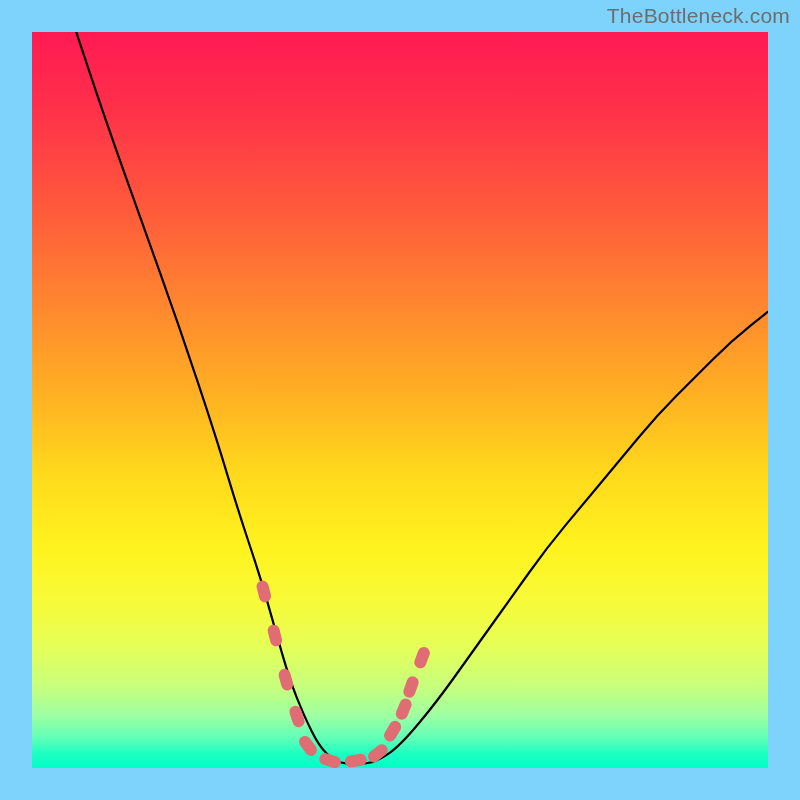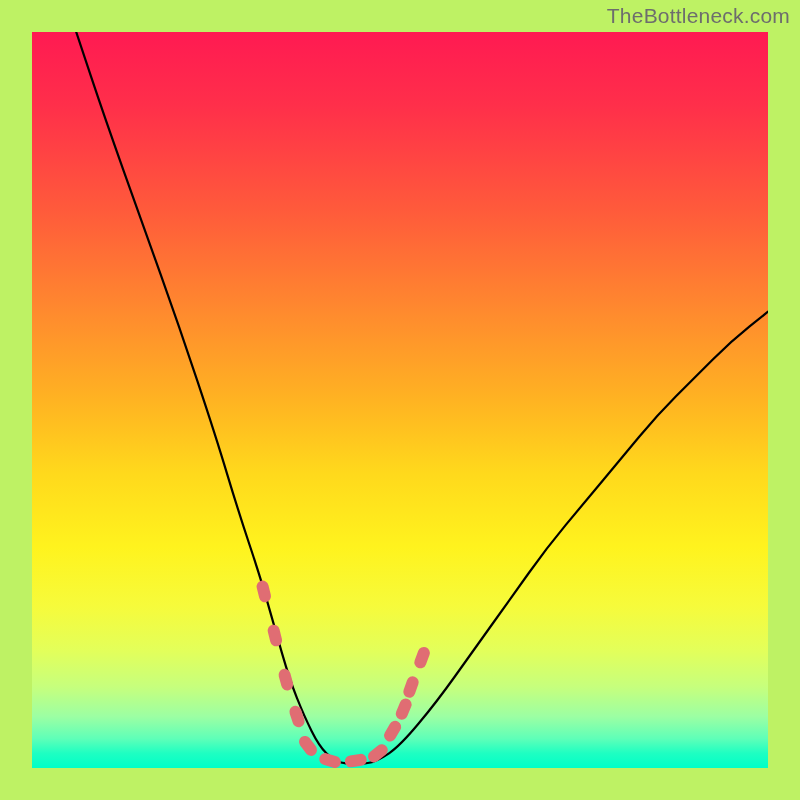--- a/index.html
+++ b/index.html
@@ -8,21 +8,21 @@
     width: 800px;
     height: 800px;
     background: #000;
     overflow: hidden;
     font-family: Arial, Helvetica, sans-serif;
   }
   .stage {
     position: relative;
     width: 800px;
     height: 800px;
-    background: #bef264;
+    background: #7dd3fc;
   }
   .plot-area {
     position: absolute;
     left: 32px;
     top: 32px;
     width: 736px;
     height: 736px;
     overflow: hidden;
   }
   .gradient {

